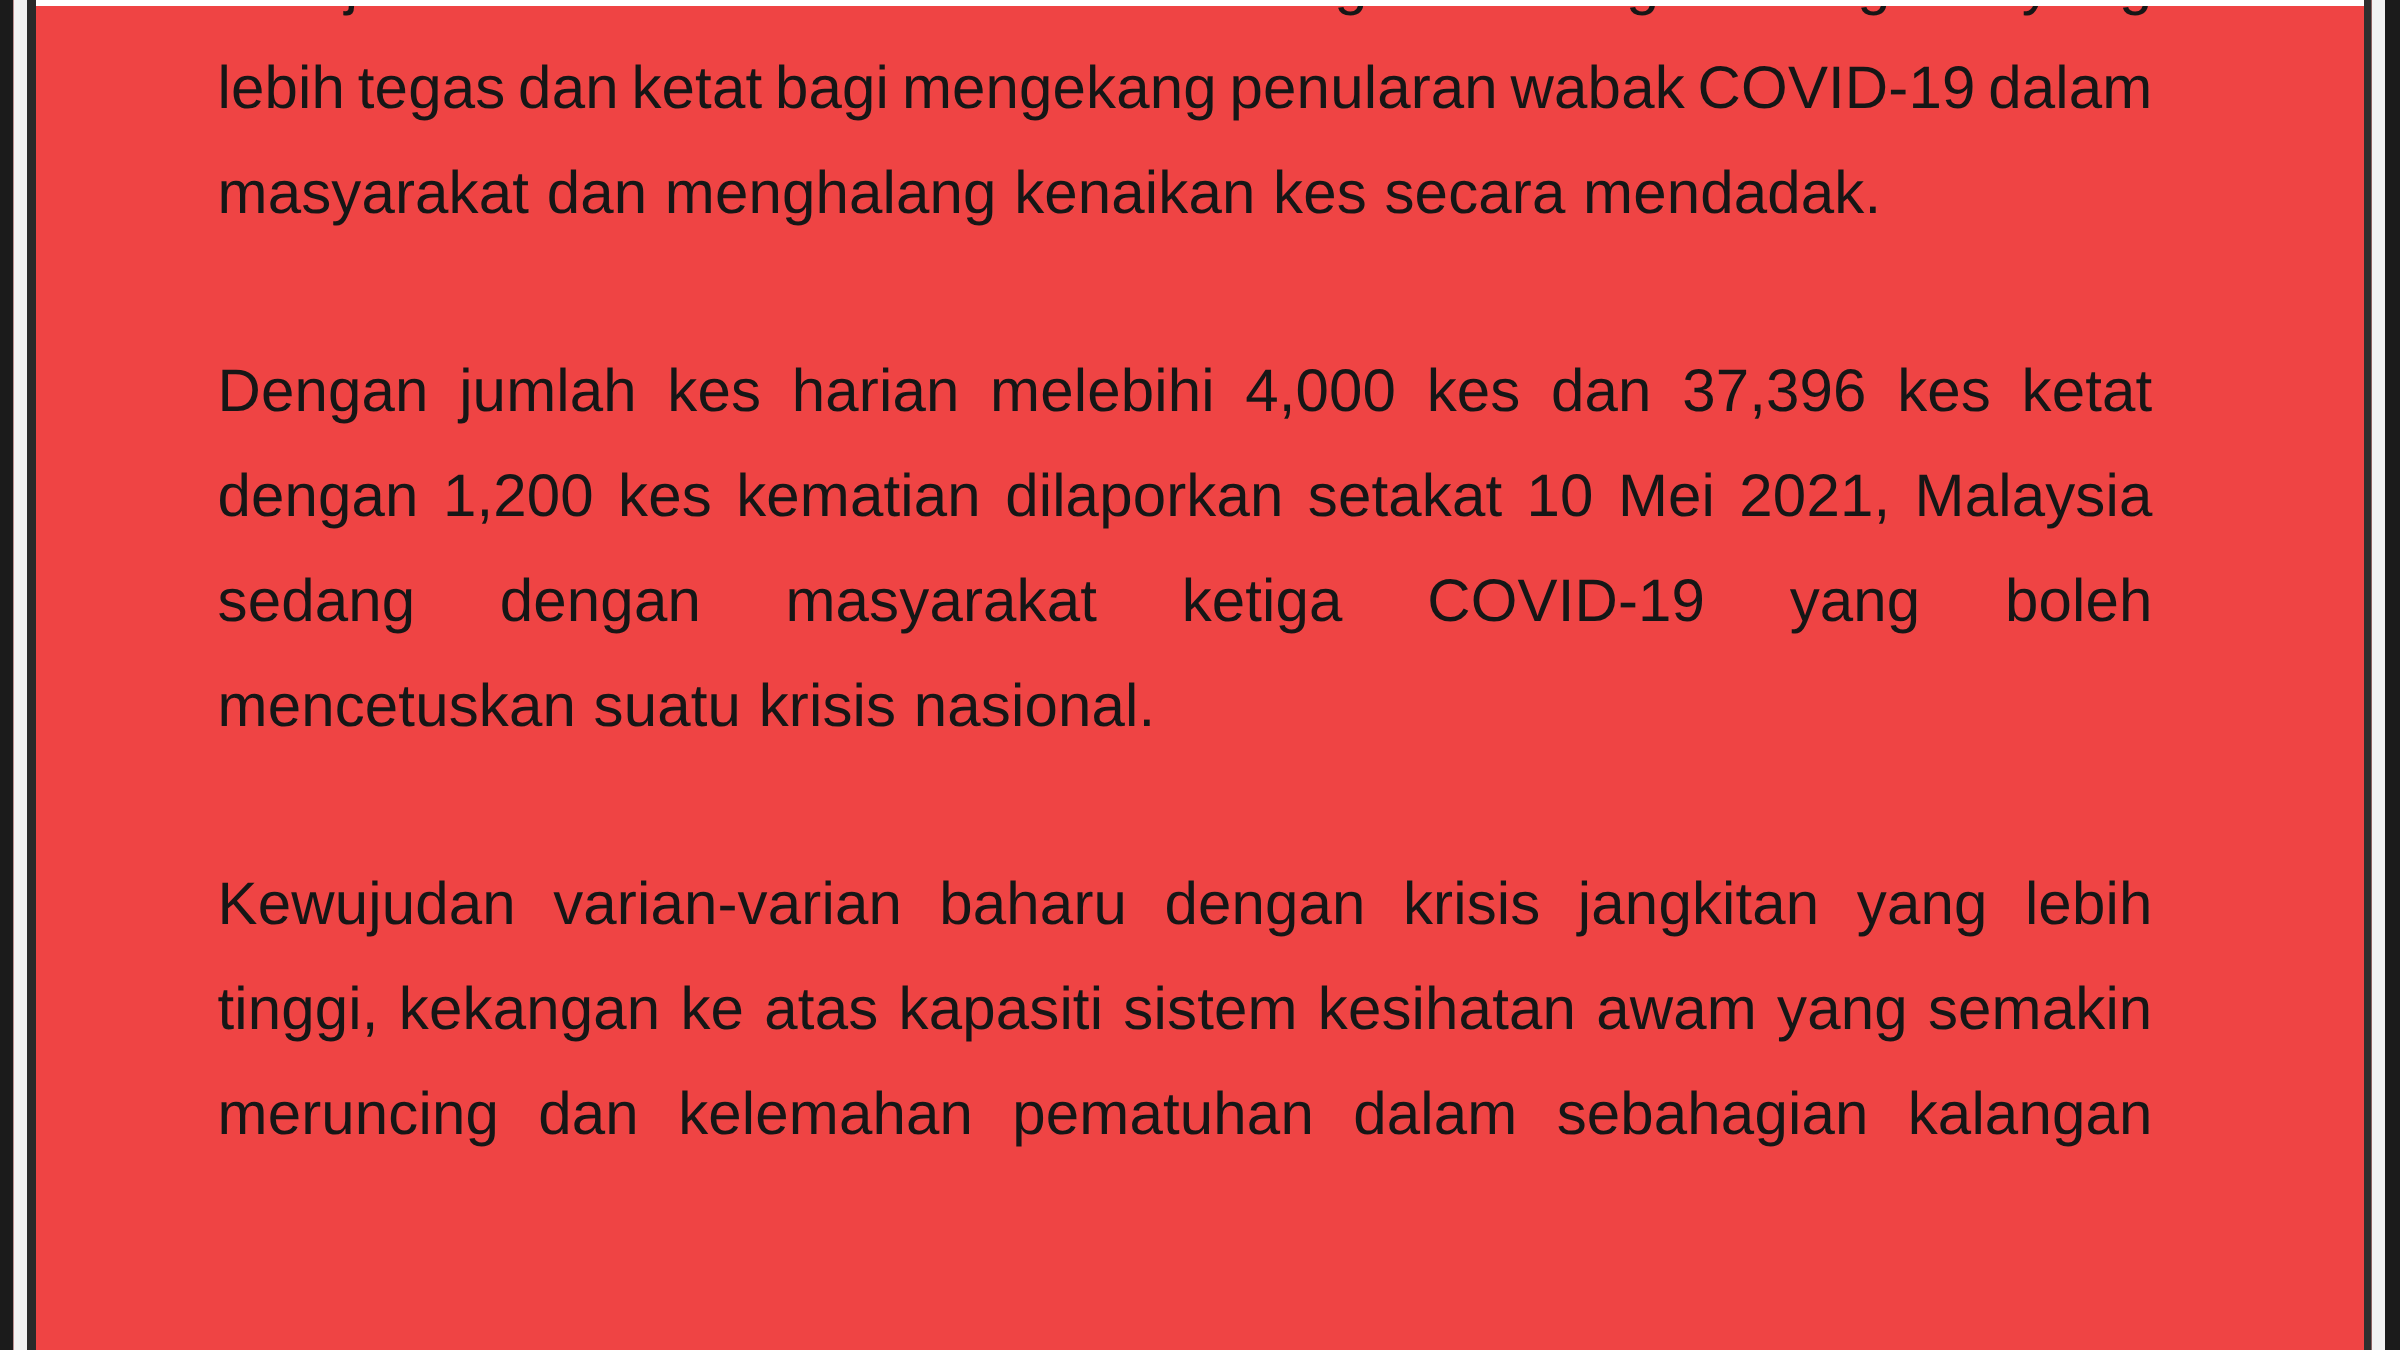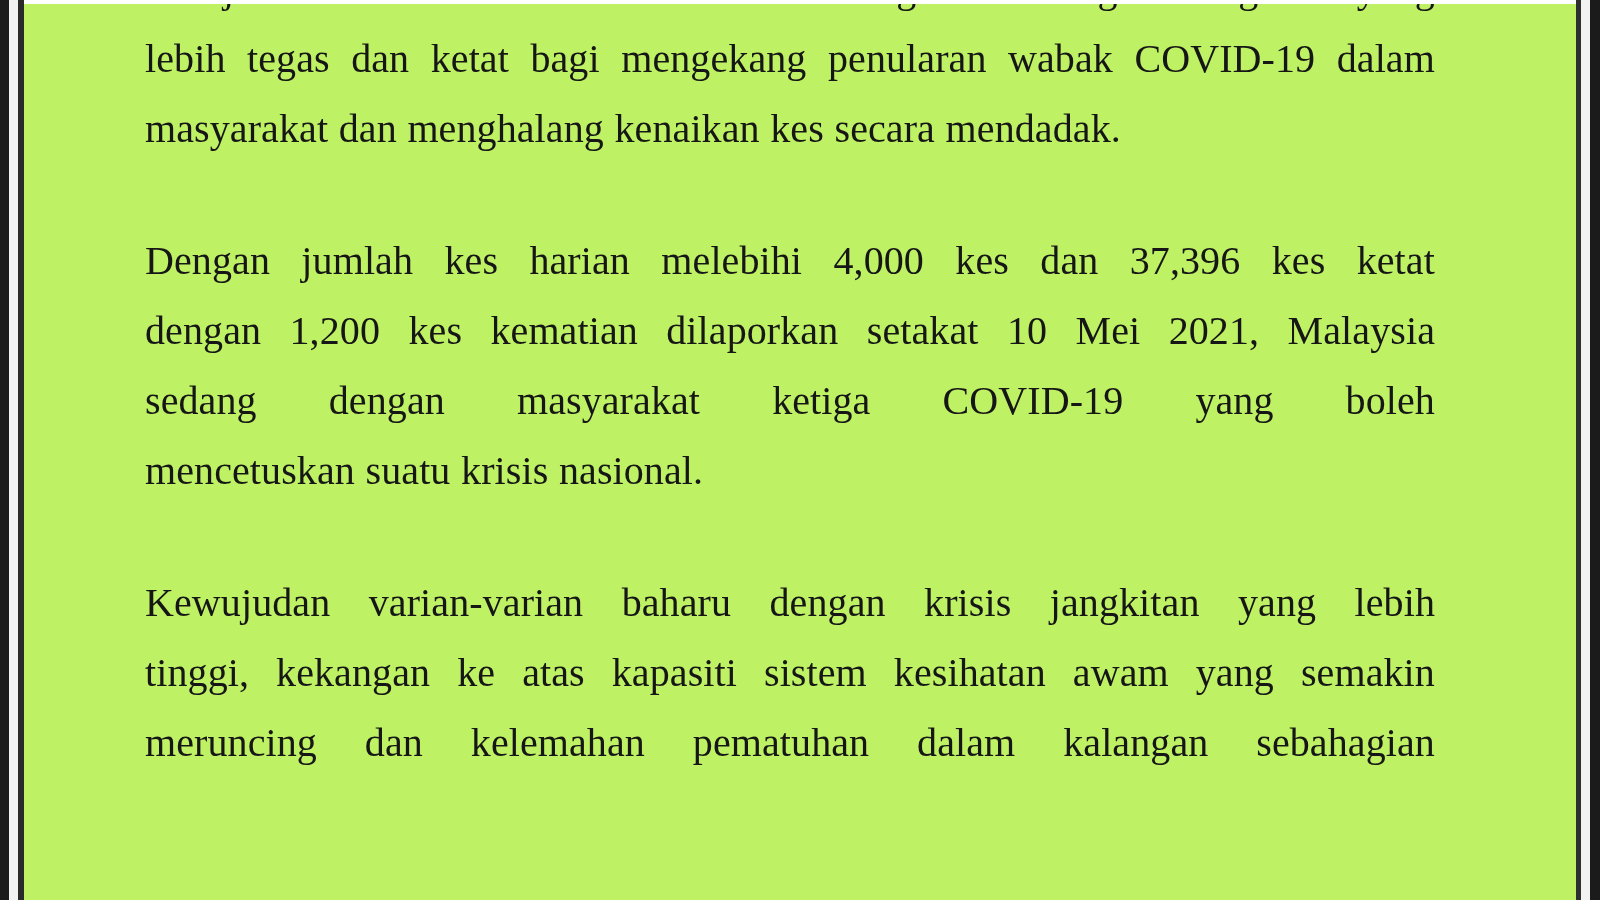--- a/index.html
+++ b/index.html
@@ -10,23 +10,22 @@
   body {
     width: 1600px;
     height: 900px;
     overflow: hidden;
     font-family: "Liberation Sans", sans-serif;
   }
   .page {
     position: relative;
     width: 1600px;
     height: 900px;
-    background: #bef264;
+    background: #ef4444;
     box-sizing: border-box;
-    font-family: Liberation Serif, serif;
   }
   
   .frame-left-outer {
     position: absolute;
     left: 0;
     top: 0;
     width: 9px;
     height: 900px;
     background: #1b1b1b;
   }
@@ -218,21 +217,21 @@
         <span>awam</span>
         <span>yang</span>
         <span>semakin</span>
       </span>
       <span class="line just">
         <span>meruncing</span>
         <span>dan</span>
         <span>kelemahan</span>
         <span>pematuhan</span>
         <span>dalam</span>
+        <span>sebahagian</span>
         <span>kalangan</span>
-        <span>sebahagian</span>
       </span>
     </div>
 
   </div>
 
   <div class="clip-mask-top"></div>
 </div>
 
 </body></html>

